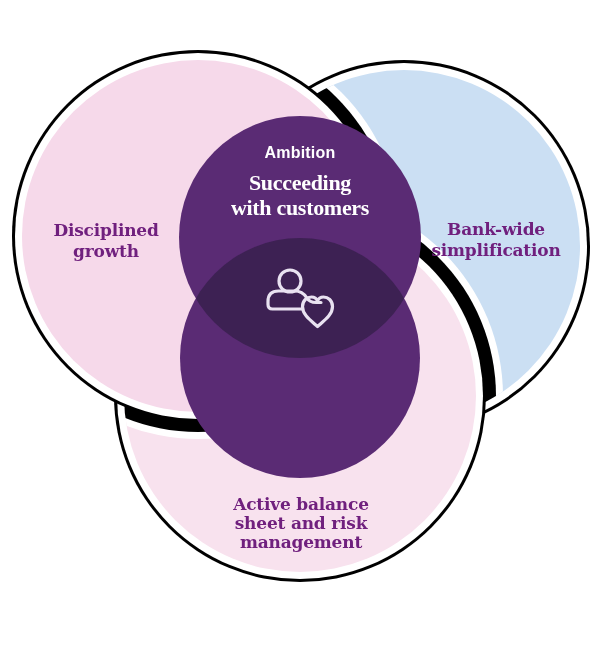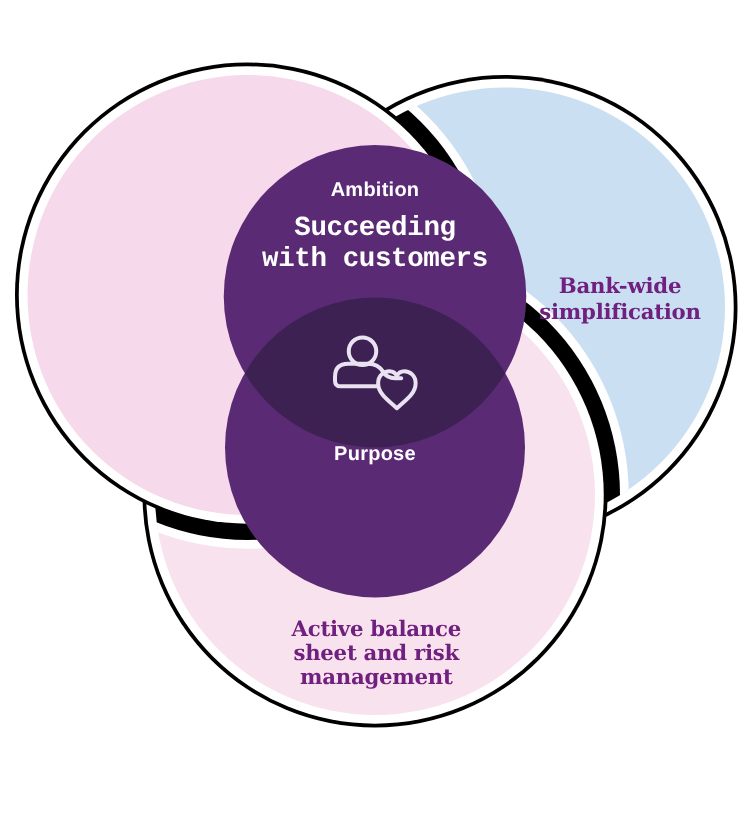--- a/index.html
+++ b/index.html
@@ -1,20 +1,20 @@
 <!DOCTYPE html>
 <html><head>
 <meta charset="utf-8">
 <style>
   html,body{margin:0;padding:0;background:#ffffff;}
   .stage{position:relative;width:600px;height:650px;background:#ffffff;overflow:hidden;
          font-family:"Liberation Sans",sans-serif;}
   .stage svg{position:absolute;left:0;top:0;}
   .txt{position:absolute;text-align:center;white-space:pre-line;}
-  .serif-title{font-family:Liberation Mono, monospace;font-weight:700;color:#ffffff;
+  .serif-title{font-family:Liberation Serif, serif;font-weight:700;color:#ffffff;
                font-size:22px;letter-spacing:-0.3px;}
   .sans-label{font-family:"Liberation Sans",sans-serif;font-weight:700;color:#ffffff;
               font-size:16px;line-height:18px;letter-spacing:0.2px;}
   .pastel-label{font-family:"DejaVu Serif",serif;font-weight:700;color:#70207E;
                 font-size:17px;line-height:21px;letter-spacing:-0.2px;}
   .ambition-label{left:210px;top:144px;width:180px;}
   .ambition-title{left:150px;top:170px;width:300px;line-height:25px;}
   .purpose-label{left:210px;top:355px;width:180px;}
   .purpose-title{left:140px;top:381px;width:320px;line-height:23px;}
   .growth-label{left:26px;top:220px;width:160px;}
@@ -84,20 +84,21 @@
                C 318.5 298.5 320.5 297 323.5 297
                C 328 297 332.5 300.5 332.5 306.5
                C 332.5 314.5 325.5 319.5 317.5 326.5 Z" stroke="#E9E2F1"></path>
     </g>
   </svg>
 
   <div class="txt sans-label ambition-label">Ambition</div>
   <div class="txt serif-title ambition-title">Succeeding
 with customers</div>
 
-  <div class="txt sans-label purpose-label">Purpose</div>
 
+  <div class="txt pastel-label growth-label">Disciplined
+growth</div>
   <div class="txt pastel-label balance-label">Active balance
 sheet and risk
 management</div>
   <div class="txt pastel-label simplification-label">Bank-wide
 simplification</div>
 </div>
 
 </body></html>

